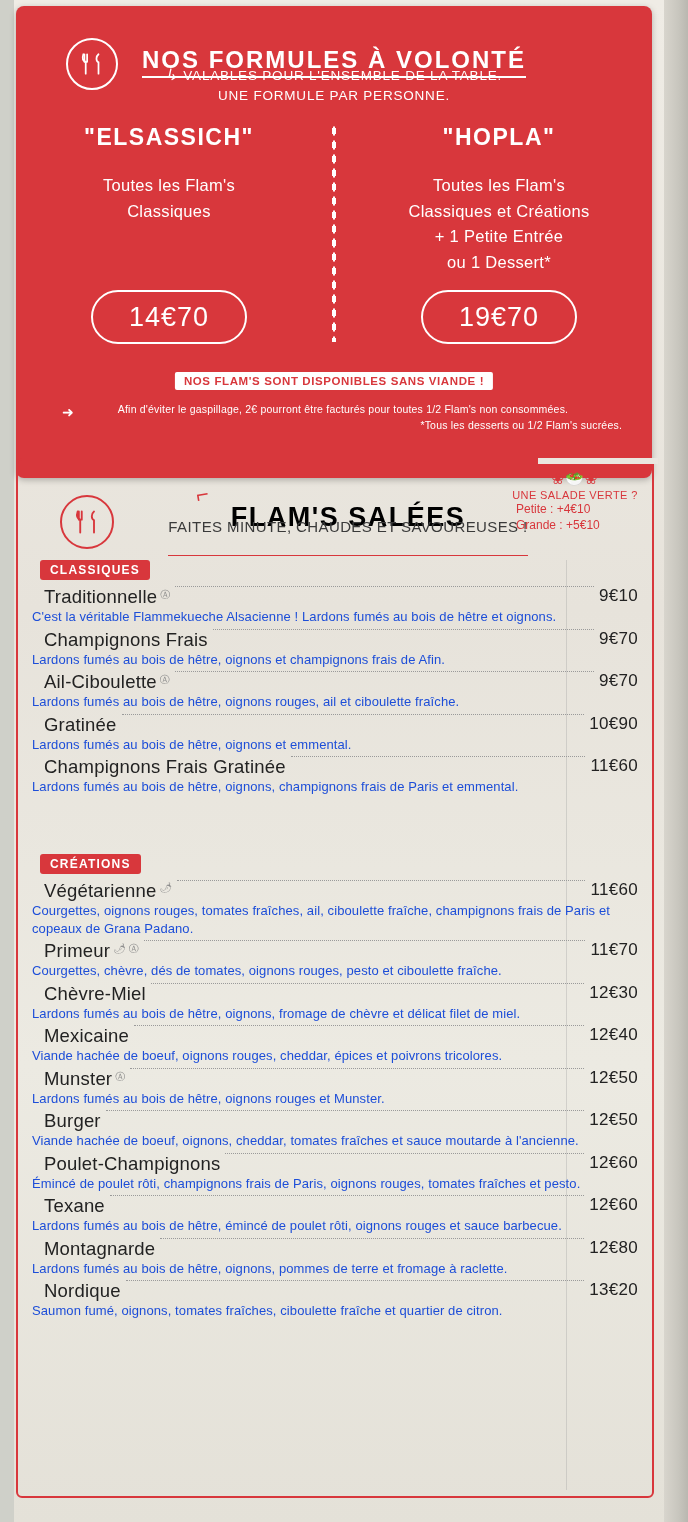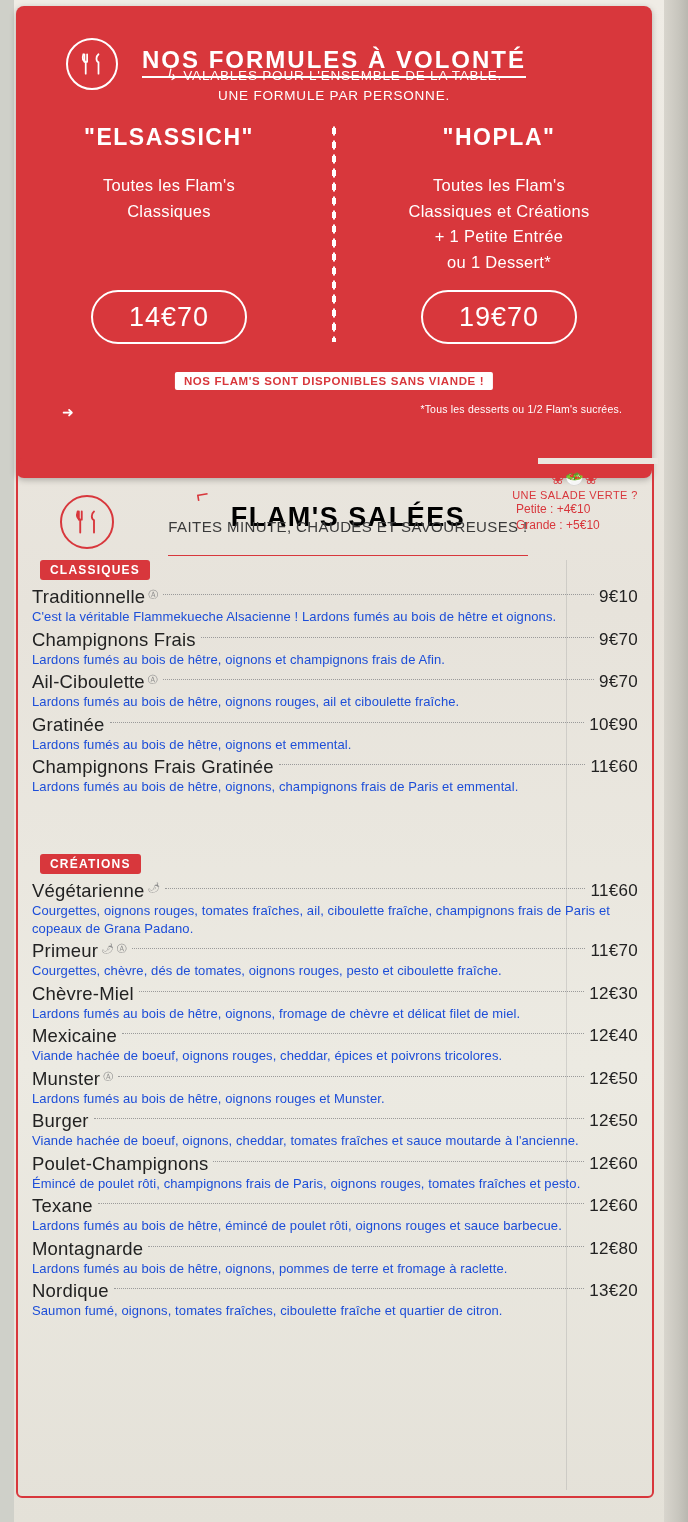--- a/index.html
+++ b/index.html
@@ -134,21 +134,21 @@
     letter-spacing:1.2px; padding:3px 10px; border-radius:3px;
   }
   #tag-classiques { top:100px; }
   #tag-creations { top:394px; }
 
   .items { position:absolute; left:14px; right:14px; }
   #items-classiques { top:126px; }
   #items-creations { top:420px; }
 
   .item { position:relative; margin-bottom:3px; }
-  .item-line { display:flex; align-items:center; white-space:nowrap; }
+  .item-line { display:flex; align-items:flex-start; white-space:nowrap;margin-left:12px; }
   .item-name {
     font-size:18.5px; color:#222; letter-spacing:.2px;
     font-family:"Liberation Sans", sans-serif;
   }
   .badges { font-size:10px; color:#888; margin-left:3px; align-self:flex-start; padding-top:2px; }
   .leader {
     flex:1 1 auto; margin:0 5px 5px 5px;
     border-bottom:1.5px dotted #9a9a9a; height:1px;
   }
   .item-price { font-size:17px; color:#222; letter-spacing:.3px; }
@@ -199,20 +199,21 @@
 ou 1 Dessert*</div>
     </div>
 
     <div class="price-pill pill-left">14€70</div>
     <div class="price-pill pill-right">19€70</div>
 
     <div class="noviande">NOS FLAM'S SONT DISPONIBLES SANS VIANDE !</div>
 
     <div class="footnote-arrow">➜</div>
     <div class="footnote">
+      <span>Afin d'éviter le gaspillage, 2€ pourront être facturés pour toutes 1/2 Flam's non consommées.</span>
       <span class="ft2">*Tous les desserts ou 1/2 Flam's sucrées.</span>
     </div>
   </section>
 
   <section class="salees-frame">
     <div class="frame-notch"></div>
 
     <div class="cutlery-circle2">
       <svg viewBox="0 0 24 24" fill="none" stroke="#d8373c" stroke-width="1.6" stroke-linecap="round">
         <path d="M5 3 L5 10 M7.5 3 L7.5 10 M6.2 10 L6.2 21"></path>

